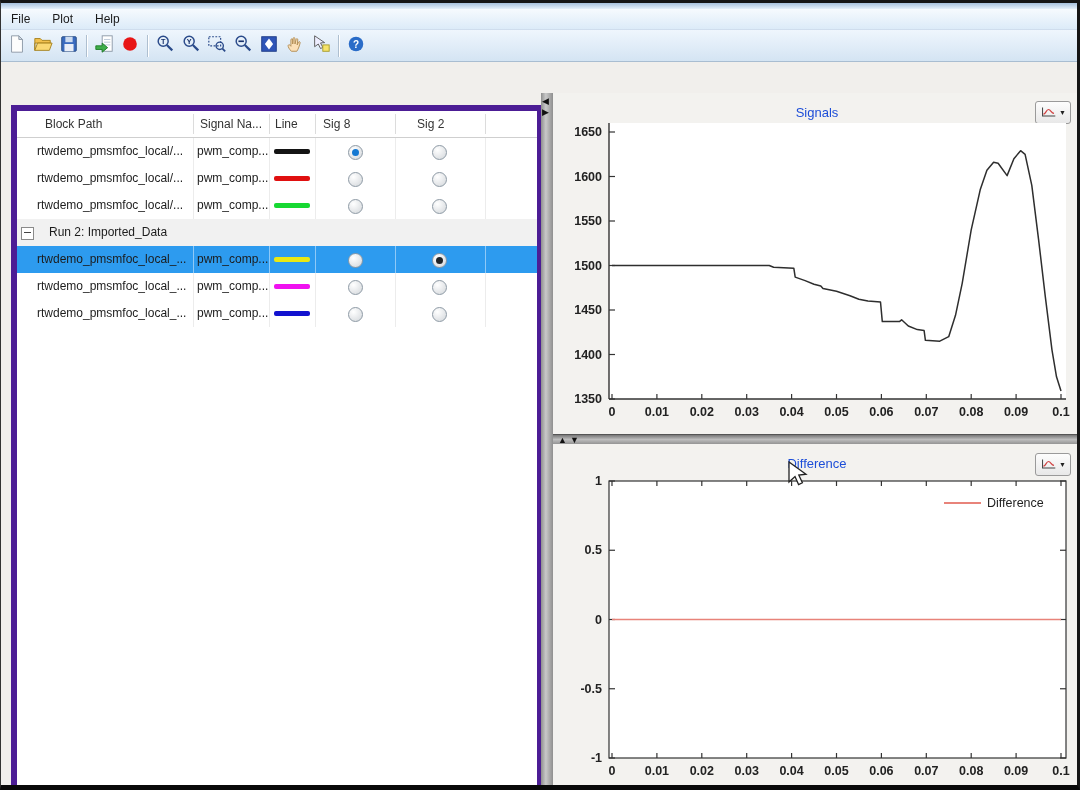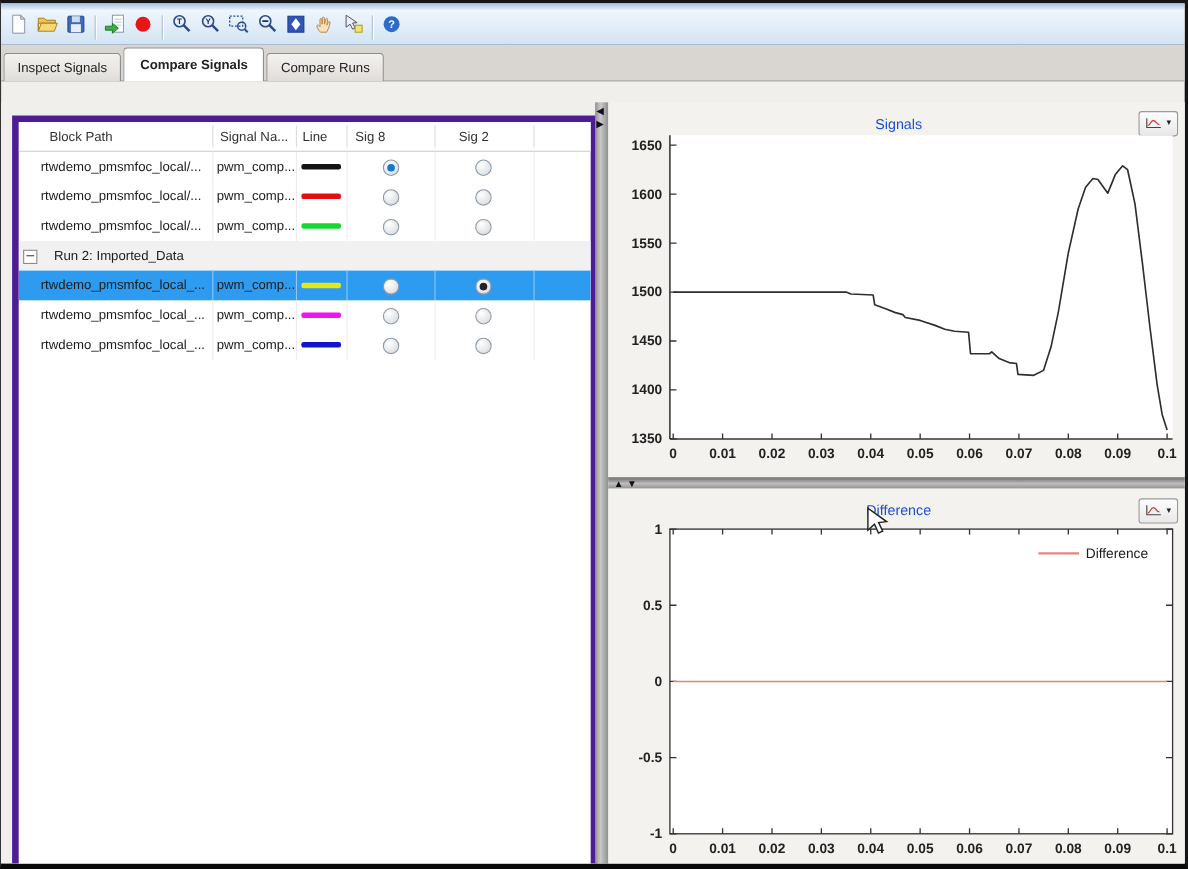--- a/index.html
+++ b/index.html
@@ -52,20 +52,25 @@
   .chart-btn svg{width:17px;height:13px;}
   .chart-btn .dd{font-size:7px;color:#222;}
   .plot-svg{position:absolute;left:0;}
   text{font-family:"Liberation Sans",sans-serif;}
 </style>
 </head>
 <body>
 
 <div class="window">
   <div class="titlebar"></div>
+  <div class="menubar" id="menubar">
+      <div class="menu-item">File</div>
+      <div class="menu-item">Plot</div>
+      <div class="menu-item">Help</div>
+    </div>
   <div class="toolbar" id="toolbar">
       <div class="tbtn">
         <span><svg viewBox="0 0 22 22">
             <path d="M5 2h8l4 4v14H5z" fill="#fdfdfd" stroke="#8a96a5"></path>
             <path d="M13 2v4h4z" fill="#d8e0ea" stroke="#8a96a5"></path>
           </svg></span>
       </div>
       <div class="tbtn">
         <span><svg viewBox="0 0 22 22">
             <path d="M2 18V5h6l2 2h9v3H2z" fill="#f2c14e" stroke="#a5801c"></path>
@@ -138,25 +143,20 @@
             <rect x="13" y="12" width="7" height="7" fill="#f6e36a" stroke="#a59a2a"></rect>
           </svg></span>
       </div>
       <div class="tsep"></div>
       <div class="tbtn">
         <span><svg viewBox="0 0 22 22">
             <circle cx="11" cy="11" r="8" fill="#2a6cc8"></circle>
             <text x="11" y="15" text-anchor="middle" font-size="11" font-weight="bold" fill="#fff">?</text>
           </svg></span>
       </div>
-    </div>
-  <div class="tabbar" id="tabbar">
-      <div class="tab">Inspect Signals</div>
-      <div class="tab active">Compare Signals</div>
-      <div class="tab">Compare Runs</div>
     </div>
 
   <div class="content">
 
     <div class="table-panel">
       <div class="thead" id="thead">
           <div class="th" style="left: 28px; width: 140px;">Block Path</div>
           <div class="th" style="left: 183px; width: 70px;">Signal Na...</div>
           <div class="th" style="left: 258px; width: 40px;">Line</div>
           <div class="th" style="left: 306px; width: 60px;">Sig 8</div>

